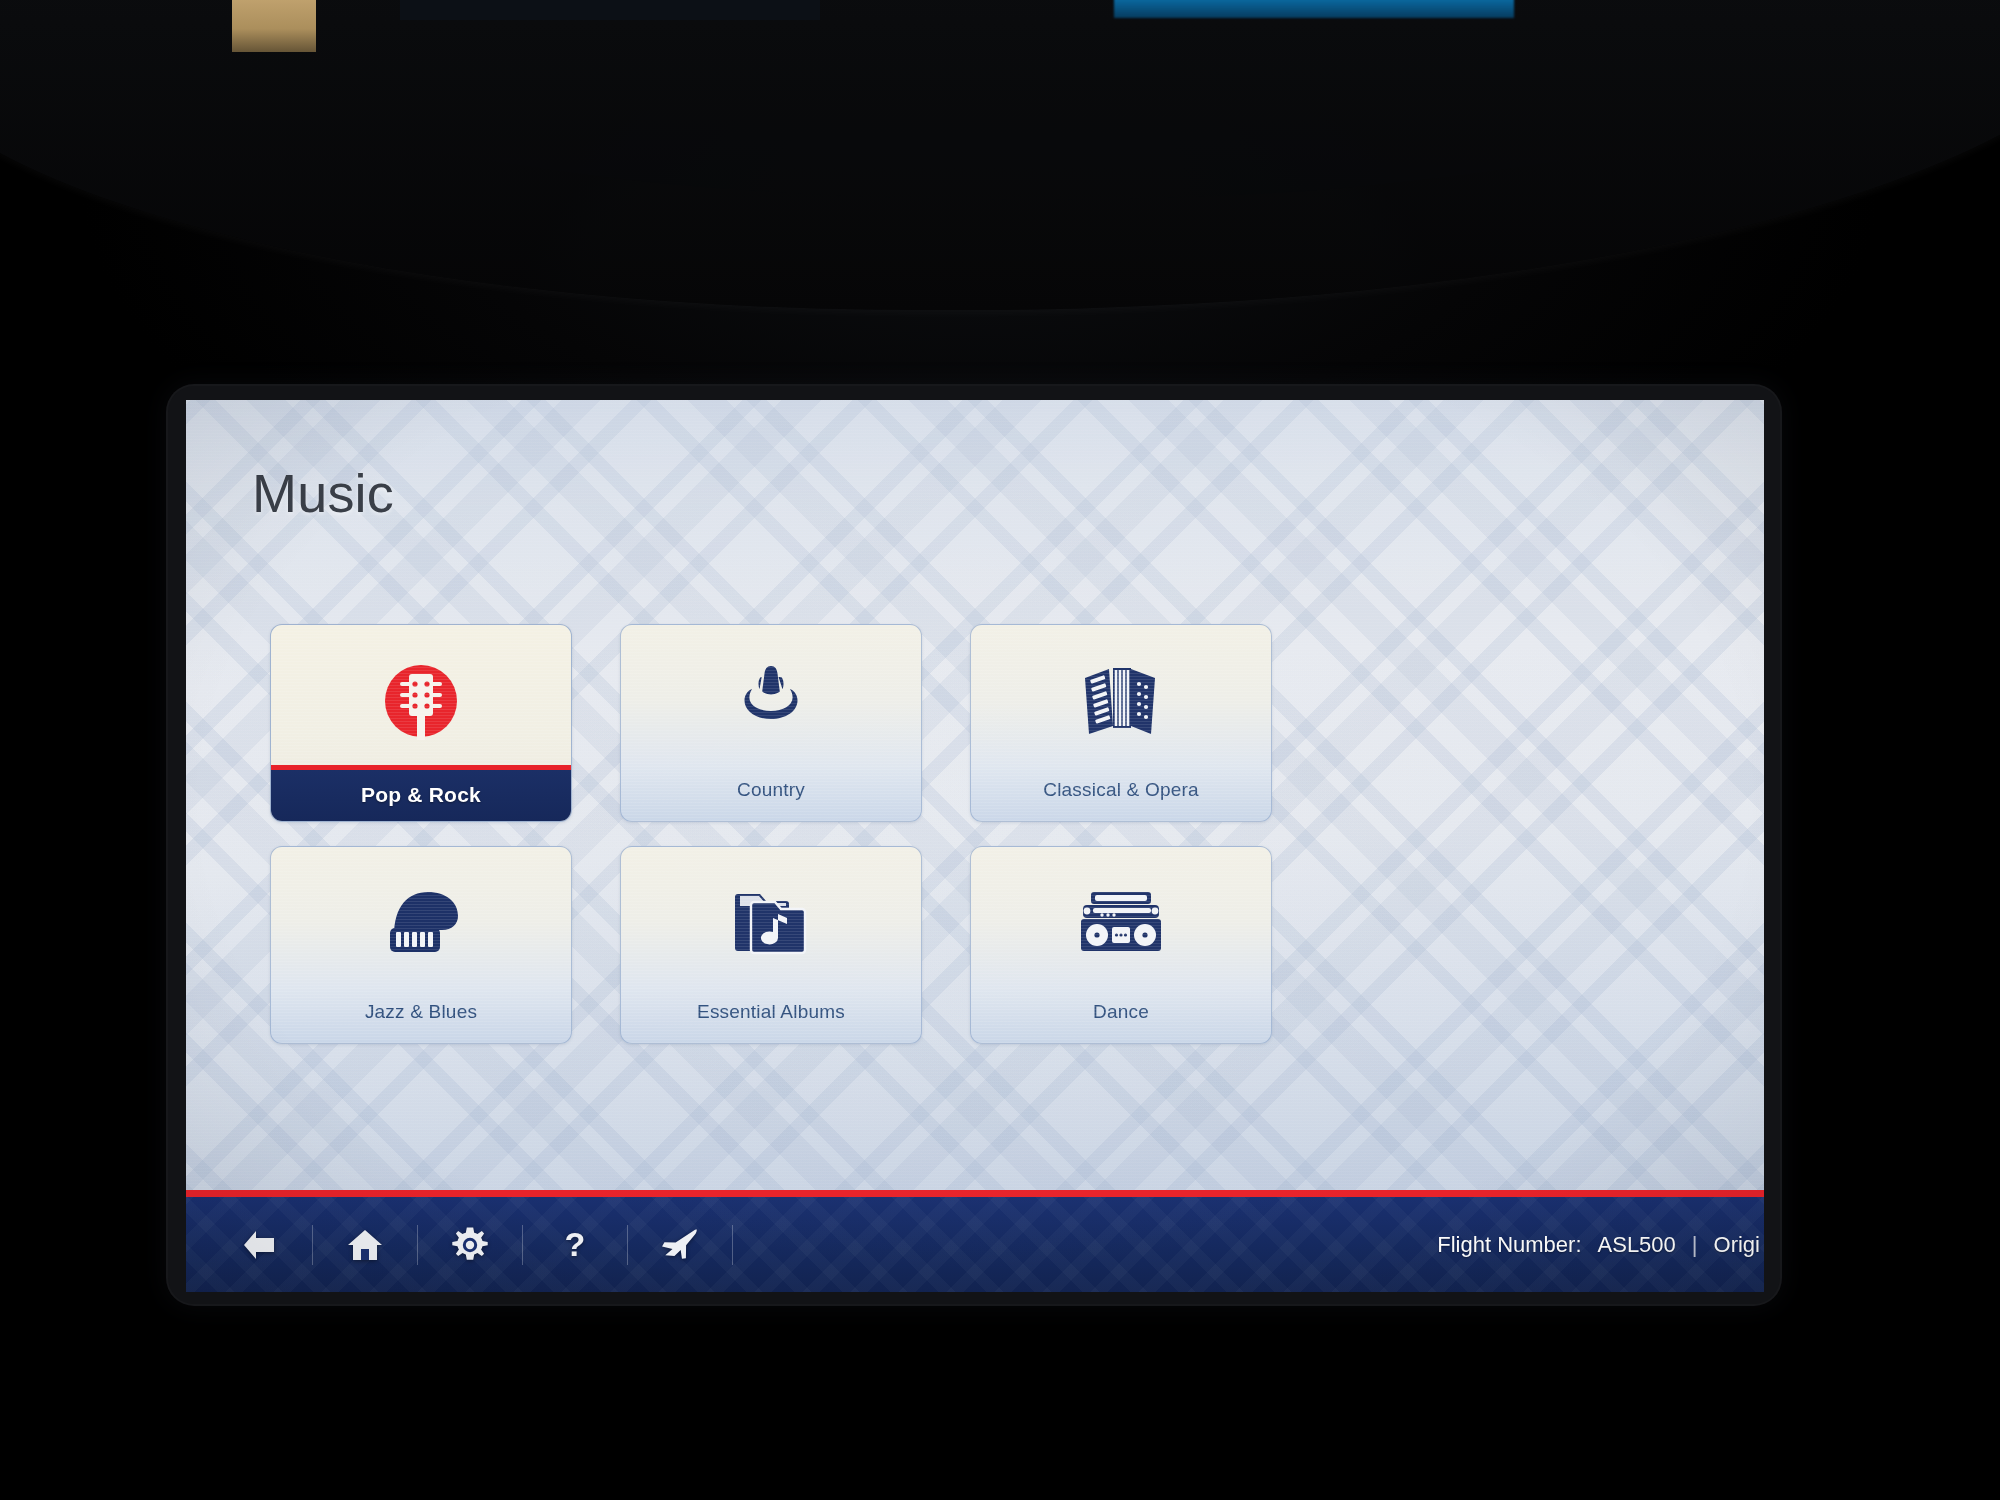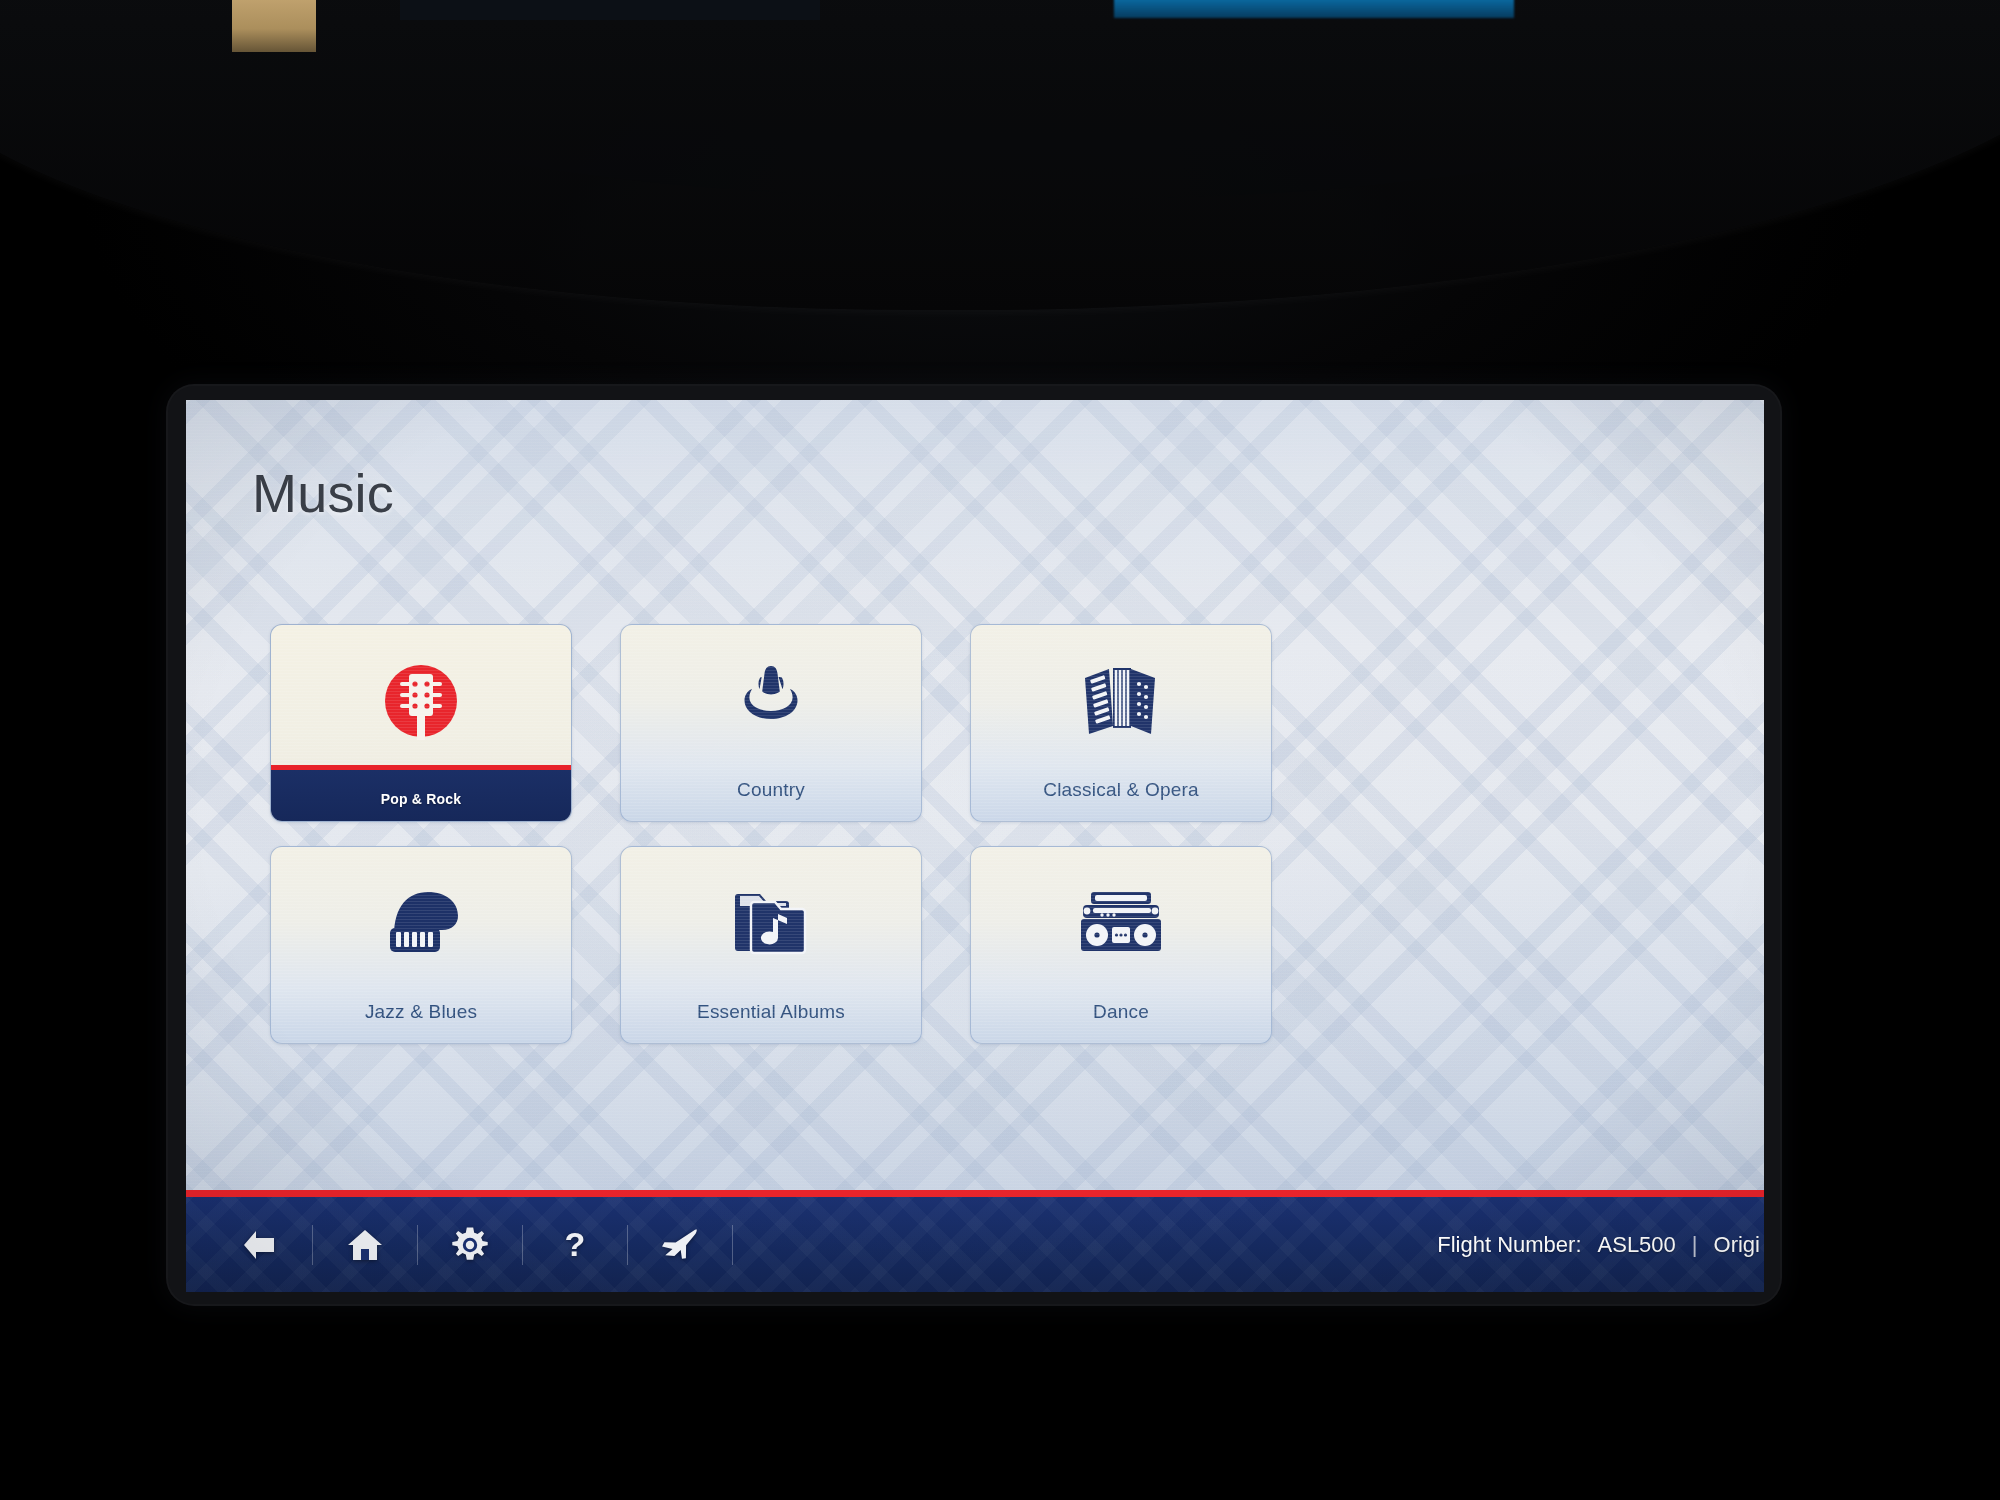--- a/index.html
+++ b/index.html
@@ -268,21 +268,21 @@
     left: 0; right: 0;
     bottom: 0;
     height: 51px;
     background: linear-gradient(180deg,#1b2f66 0%, #16285a 100%);
     z-index: 2;
   }
   .tile.selected .tile-label {
     bottom: 14px;
     color: #ffffff;
     font-weight: bold;
-    font-size: 14px;
+    font-size: 21px;
     z-index: 3;
     text-shadow: 0 1px 2px rgba(0,0,0,.4);
   }
 
   
   #footer-rule {
     position: absolute;
     left: 0; top: 790px;
     width: 1578px;
     height: 7px;

